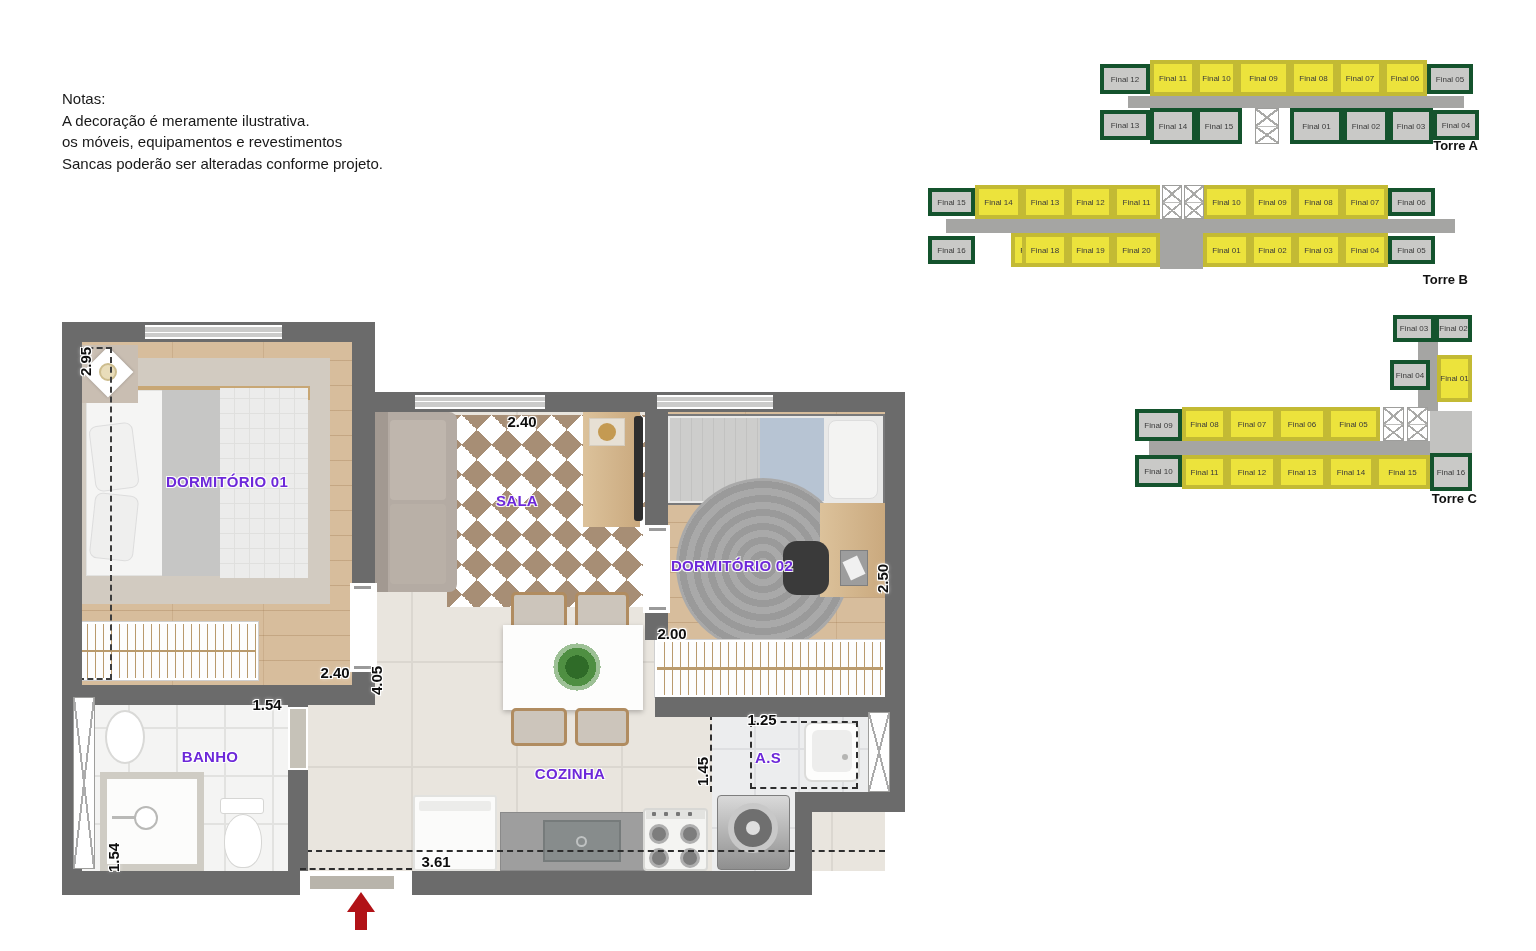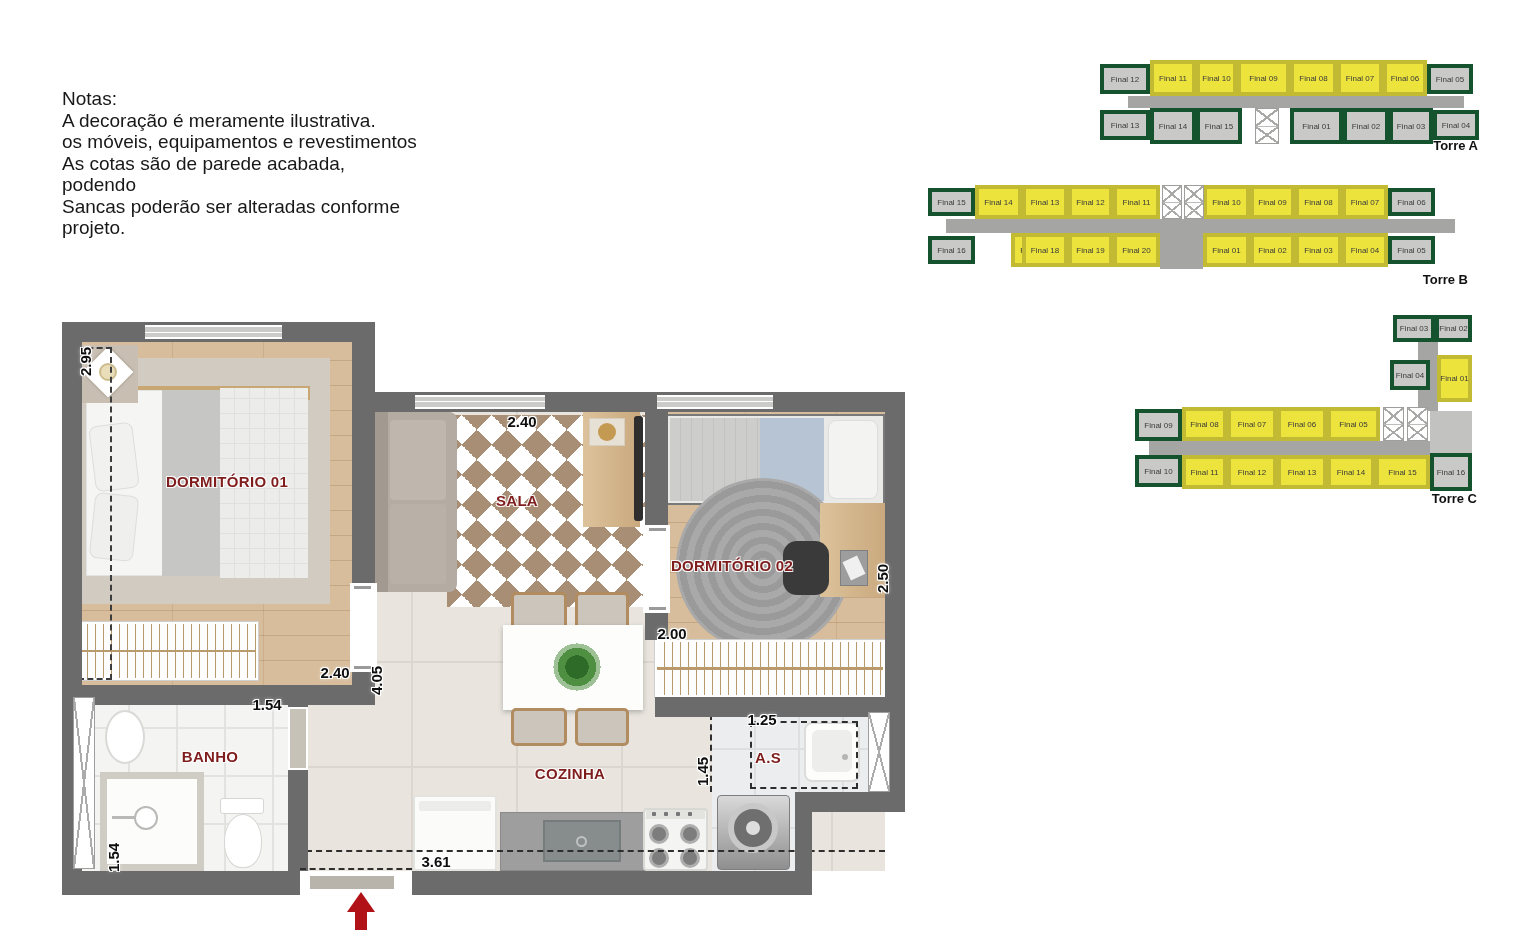--- a/index.html
+++ b/index.html
@@ -1,21 +1,21 @@
 <!DOCTYPE html>
 <html style="--hl: #ece33c; --ugray: #c9c9c7; --corr: #a5a5a3; --wall: #6b6b6b; --arrow: #b11217;"><head>
 <meta charset="utf-8">
 <style>
   html,body{margin:0;padding:0}
   body{width:1536px;height:951px;position:relative;background:#fff;overflow:hidden;
        font-family:"Liberation Sans",sans-serif;color:#1a1a1a;}
   .abs{position:absolute;box-sizing:border-box}
 
   
-  #notes{left:62px;top:88px;width:360px;font-size:19px;line-height:21.5px;color:#181818}
+  #notes{left:62px;top:88px;width:360px;font-size:15px;line-height:21.5px;color:#181818}
 
   
   #plan{left:62px;top:322px;width:843px;height:573px}
   .wall{background:var(--wall)}
   .floor-tile{background:#e9e5de;
     background-image:repeating-linear-gradient(0deg,transparent 0 103px,#dbd7d0 103px 105px),
                      repeating-linear-gradient(90deg,transparent 0 103px,#dbd7d0 103px 105px)}
   .floor-wood{background:#d7bd9c;
     background-image:repeating-linear-gradient(0deg,transparent 0 24px,rgba(148,108,66,.28) 24px 25px),
                      repeating-linear-gradient(90deg,transparent 0 90px,rgba(148,108,66,.18) 90px 91px)}
@@ -23,21 +23,21 @@
     background-image:repeating-linear-gradient(0deg,transparent 0 46px,#e2e2e0 46px 48px),
                      repeating-linear-gradient(90deg,transparent 0 46px,#e2e2e0 46px 48px)}
   .floor-as{background:#ecedee;
     background-image:repeating-linear-gradient(0deg,transparent 0 42px,#dedfe1 42px 44px),
                      repeating-linear-gradient(90deg,transparent 0 42px,#dedfe1 42px 44px)}
   .win-top{background:#cbcbca;border-top:2px solid #fff;border-bottom:2px solid #fff;
     background-image:linear-gradient(0deg,transparent 45%,#fff 45%,#fff 55%,transparent 55%)}
   .xwin{background:#fff;border:1px solid #9e9e9c;background-image:
     linear-gradient(to top right,transparent 47.5%,#ababab 47.5%,#ababab 52.5%,transparent 52.5%),
     linear-gradient(to bottom right,transparent 47.5%,#ababab 47.5%,#ababab 52.5%,transparent 52.5%)}
-  .rlabel{font-weight:bold;font-size:15px;color:#7f1d1d;text-align:center;letter-spacing:.3px;
+  .rlabel{font-weight:bold;font-size:15px;color:#6d28d9;text-align:center;letter-spacing:.3px;
     text-shadow:-1px -1px 0 rgba(255,255,255,.85),1px -1px 0 rgba(255,255,255,.85),
                 -1px 1px 0 rgba(255,255,255,.85),1px 1px 0 rgba(255,255,255,.85)}
   .dim{font-weight:bold;font-size:15px;color:#0e0e0e;text-align:center;white-space:nowrap;
     text-shadow:-1px -1px 0 #fff,1px -1px 0 #fff,-1px 1px 0 #fff,1px 1px 0 #fff,0 0 4px #fff}
   .vdim{transform:rotate(-90deg)}
   .hanger{background:#fdfdfd;border:2px solid #fff;outline:1px solid #cfcfcf;
     background-image:linear-gradient(0deg,transparent 48%,#b99a6d 48%,#b99a6d 52%,transparent 52%),
       repeating-linear-gradient(90deg,transparent 0 7px,#b99a6d 7px 8px)}
   .chev{background-color:#fff;background-image:
     linear-gradient(135deg,#a78e75 25%,transparent 25%),
@@ -69,21 +69,20 @@
     border-right:14px solid transparent;border-bottom:20px solid var(--arrow)}
   #arrow-stem{left:355px;top:911px;width:12px;height:19px;background:var(--arrow)}
 </style>
 </head>
 <body>
 
 <div id="notes" class="abs">
   <div>Notas:</div>
   <div>A decoração é meramente ilustrativa.</div>
   <div>os móveis, equipamentos e revestimentos</div>
-  <div>As cotas são de parede acabada, podendo</div>
   <div>Sancas poderão ser alteradas conforme projeto.</div>
 </div>
 
 <div id="plan" class="abs">
 
   <div class="abs floor-tile" style="left:246px;top:90px;width:577px;height:459px"></div>
   <div class="abs floor-as" style="left:650px;top:395px;width:173px;height:75px"></div>
   <div class="abs floor-as" style="left:650px;top:470px;width:83px;height:79px"></div>
   <div class="abs floor-wood" style="left:20px;top:20px;width:270px;height:343px"></div>
   <div class="abs floor-wood" style="left:593px;top:90px;width:230px;height:285px"></div>

